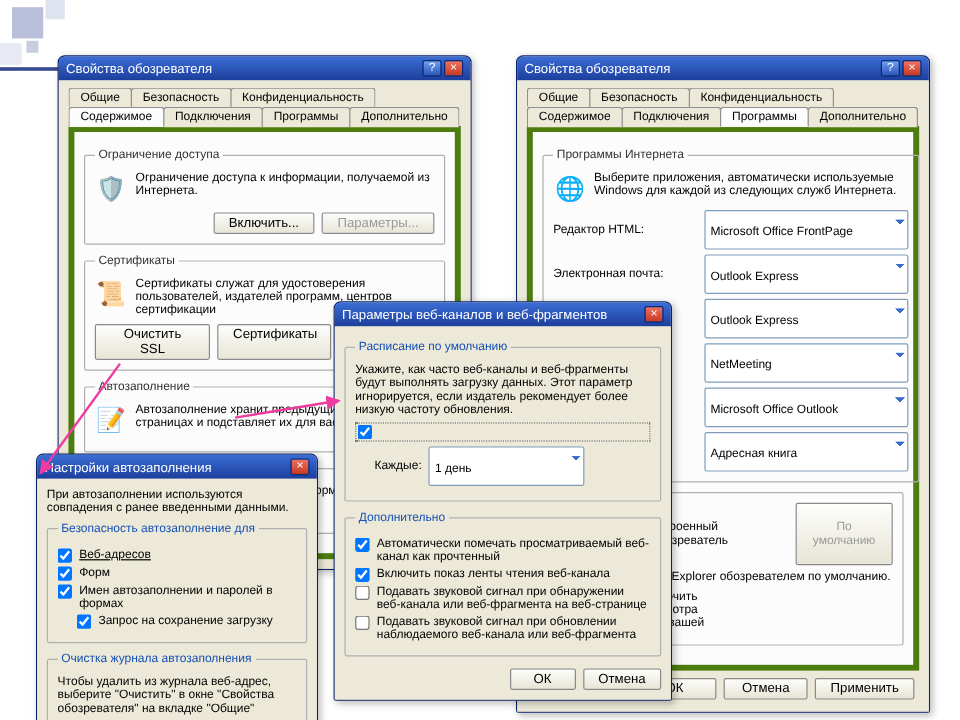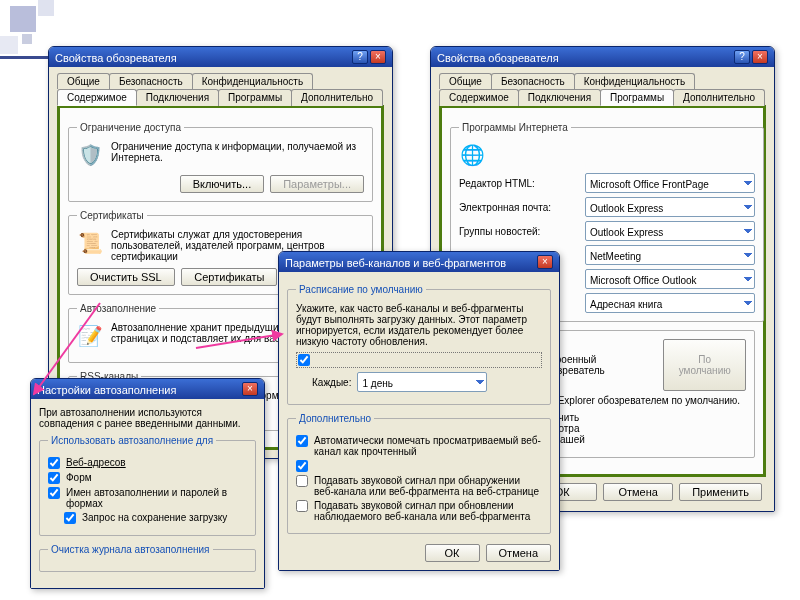--- a/index.html
+++ b/index.html
@@ -18,33 +18,33 @@
   .titlebar .tbtns{display:flex;gap:2px;}
   .tbtn{width:16px;height:14px;background:linear-gradient(#6fa1f4,#2a54b3);border:1px solid #0b2a77;border-radius:2px;color:#fff;font-size:10px;line-height:12px;text-align:center;cursor:pointer;}
   .tbtn.close{background:linear-gradient(#f07060,#c43a23);}
   .body{padding:6px 8px 8px 8px; background:#ece9d8;}
 
   
   .tabstrip{display:flex;flex-wrap:wrap;margin-bottom:0;}
   .tab{background:#ece9d8;border:1px solid #909090;border-bottom:none;padding:2px 9px;font-size:10px;border-radius:3px 3px 0 0;margin-right:-1px;cursor:pointer;}
   .tab.back{background:#ece9d8;}
   .tab.active{background:#fcfcfc;position:relative;z-index:2;border-bottom:1px solid #fcfcfc;}
-  .tabpage{border:3px solid #4d7c0f;background:#fcfcfc;padding:8px;margin-top:-1px;}
+  .tabpage{border:5px solid #4d7c0f;background:#fcfcfc;padding:8px;margin-top:-1px;}
 
   fieldset{border:1px solid #b0b0b0;border-radius:2px;margin:6px 0 8px 0;padding:8px;}
   legend{font-size:10px;color:#333;padding:0 3px;}
   fieldset.blue legend{color:#1550b6;}
   .row{display:flex;align-items:flex-start;gap:6px;margin-bottom:4px;}
   .icon32{width:28px;height:28px;flex:none;display:flex;align-items:center;justify-content:center;font-size:20px;}
   .btn{background:linear-gradient(#fdfdfb,#e7e5d6);border:1px solid #8a8a8a;border-radius:2px;padding:2px 12px;font-size:11px;cursor:pointer;min-width:70px;text-align:center;}
   .btn.disabled{color:#9a9a9a;}
   .btn.small{min-width:0;padding:14px 8px;font-size:10px;}
   .btnrow{display:flex;gap:6px;justify-content:flex-end;margin-top:6px;}
   .lbl{font-size:10px;}
-  .select{background:#fff;border:1px solid #7f9db9;border-radius:2px;height:20px;font-size:10px;padding:3px 18px 0 4px;appearance:none;background-image:linear-gradient(45deg,transparent 48%,#3a6bcf 48%),linear-gradient(-45deg,transparent 48%,#3a6bcf 48%);background-position:right 6px top 7px,right 2px top 7px;background-size:4px 4px;background-repeat:no-repeat;width:170px;}
+  .select{background:#fff;border:1px solid #7f9db9;border-radius:2px;height:33px;font-size:10px;padding:3px 18px 0 4px;appearance:none;background-image:linear-gradient(45deg,transparent 48%,#3a6bcf 48%),linear-gradient(-45deg,transparent 48%,#3a6bcf 48%);background-position:right 6px top 7px,right 2px top 7px;background-size:4px 4px;background-repeat:no-repeat;width:170px;}
   label.ck{display:flex;align-items:flex-start;gap:4px;font-size:10px;margin:3px 0;}
   input[type=checkbox]{margin:0 2px 0 0;width:12px;height:12px;}
 
   .footer-btns{display:flex;gap:6px;justify-content:flex-end;padding:6px 4px 2px 4px;background:#ece9d8;}
 
   .arrow{position:absolute;pointer-events:none;}
   .arrow svg{overflow:visible;}
 </style>
 </head>
 <body>
@@ -141,20 +141,21 @@
       <div class="tab back">Подключения</div>
       <div class="tab active">Программы</div>
       <div class="tab back">Дополнительно</div>
     </div>
     <div class="tabpage">
 
       <fieldset>
         <legend>Программы Интернета</legend>
         <div class="row">
           <div class="icon32">🌐</div>
+          <div class="lbl" style="flex:1">Выберите приложения, автоматически используемые Windows для каждой из следующих служб Интернета.</div>
         </div>
         <div style="display:grid;grid-template-columns:120px 1fr;gap:4px 6px;align-items:center;margin-top:4px;">
           <span class="lbl">Редактор HTML:</span>
           <select class="select"><option>Microsoft Office FrontPage</option></select>
           <span class="lbl">Электронная почта:</span>
           <select class="select"><option>Outlook Express</option></select>
           <span class="lbl">Группы новостей:</span>
           <select class="select"><option>Outlook Express</option></select>
           <span class="lbl">Связь по Интернету:</span>
           <select class="select"><option>NetMeeting</option></select>
@@ -192,40 +193,41 @@
 <div class="win" style="left:30px;top:378px;width:235px;">
   <div class="titlebar">
     <span>Настройки автозаполнения</span>
     <div class="tbtns">
         <div class="tbtn close">×</div>
       </div>
   </div>
   <div class="body">
     <div class="lbl" style="margin:2px 0 4px 0">При автозаполнении используются совпадения с ранее введенными данными.</div>
     <fieldset class="blue">
-      <legend>Использовать автозаполнение для</legend>
+      <legend>Безопасность автозаполнение для</legend>
       <label class="ck">
           <input type="checkbox" checked="" style="">
           <span style="text-decoration:underline">Веб-адресов</span>
         </label>
       <label class="ck">
           <input type="checkbox" checked="" style="">
           <span>Форм</span>
         </label>
       <label class="ck">
           <input type="checkbox" checked="" style="">
           <span>Имен автозаполнении и паролей в формах</span>
         </label>
       <label class="ck" style="margin-left:16px">
           <input type="checkbox" checked="" style="">
           <span>Запрос на сохранение загрузку</span>
         </label>
     </fieldset>
     <fieldset class="blue">
       <legend>Очистка журнала автозаполнения</legend>
+      <div class="lbl">Чтобы удалить из журнала веб-адрес, выберите "Очистить" в окне "Свойства обозревателя" на вкладке "Общие"</div>
     </fieldset>
 
   </div>
 </div>
 
 <div class="win" style="left:278px;top:251px;width:282px;">
   <div class="titlebar">
     <span>Параметры веб-каналов и веб-фрагментов</span>
     <div class="tbtns">
         <div class="tbtn close">×</div>
@@ -244,20 +246,21 @@
       </div>
     </fieldset>
     <fieldset class="blue">
       <legend>Дополнительно</legend>
       <label class="ck">
           <input type="checkbox" checked="" style="">
           <span>Автоматически помечать просматриваемый веб-канал как прочтенный</span>
         </label>
       <label class="ck">
           <input type="checkbox" checked="" style="">
+          <span>Включить показ ленты чтения веб-канала</span>
         </label>
       <label class="ck">
           <input type="checkbox" style="">
           <span>Подавать звуковой сигнал при обнаружении веб-канала или веб-фрагмента на веб-странице</span>
         </label>
       <label class="ck">
           <input type="checkbox" style="">
           <span>Подавать звуковой сигнал при обновлении наблюдаемого веб-канала или веб-фрагмента</span>
         </label>
     </fieldset>

